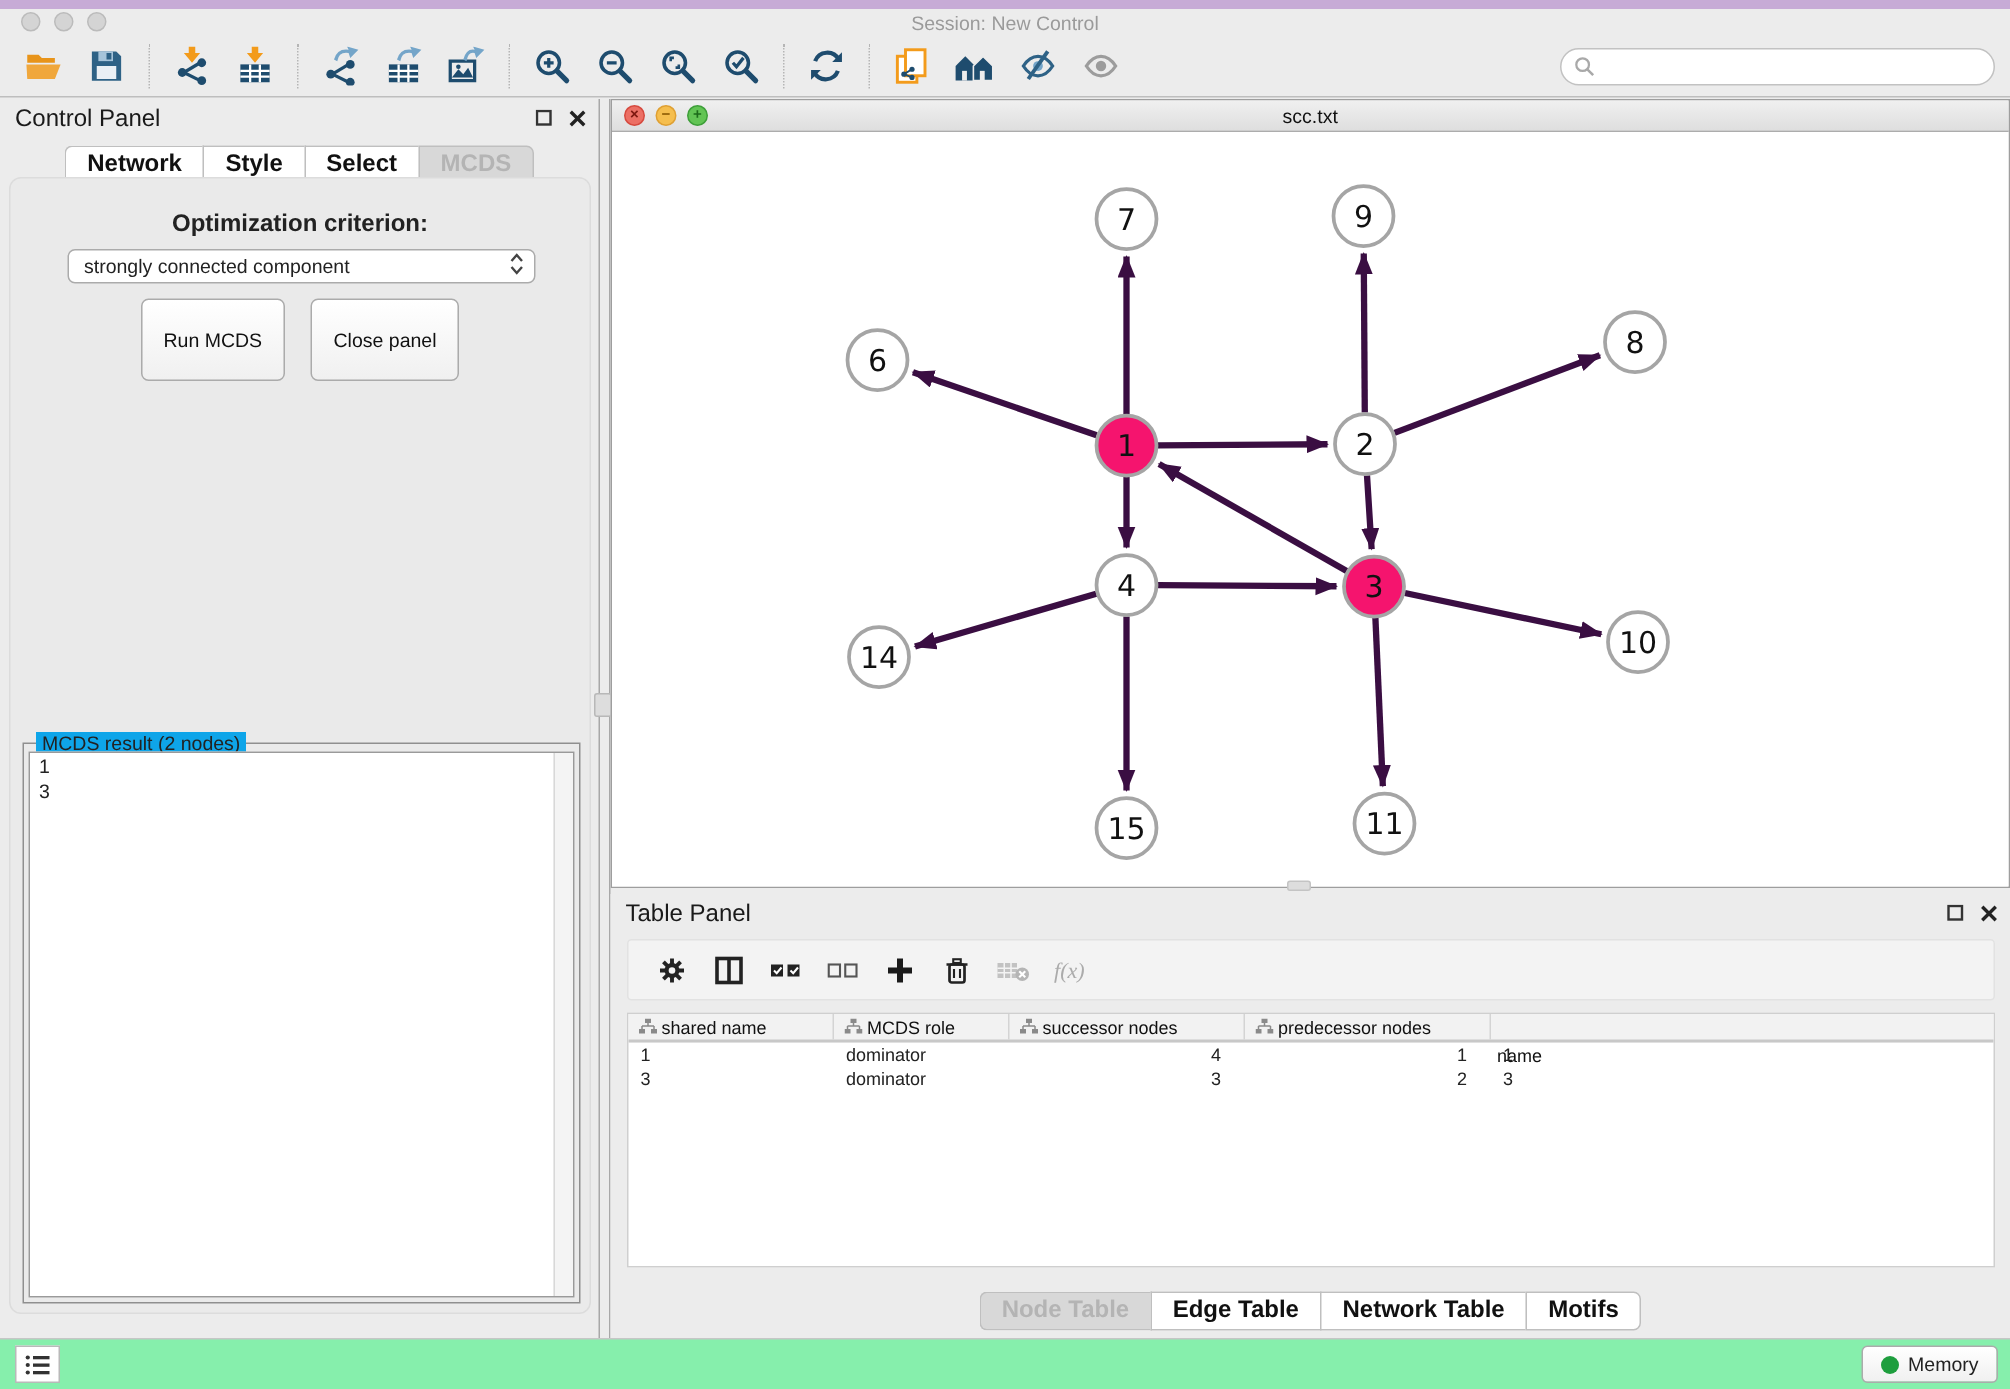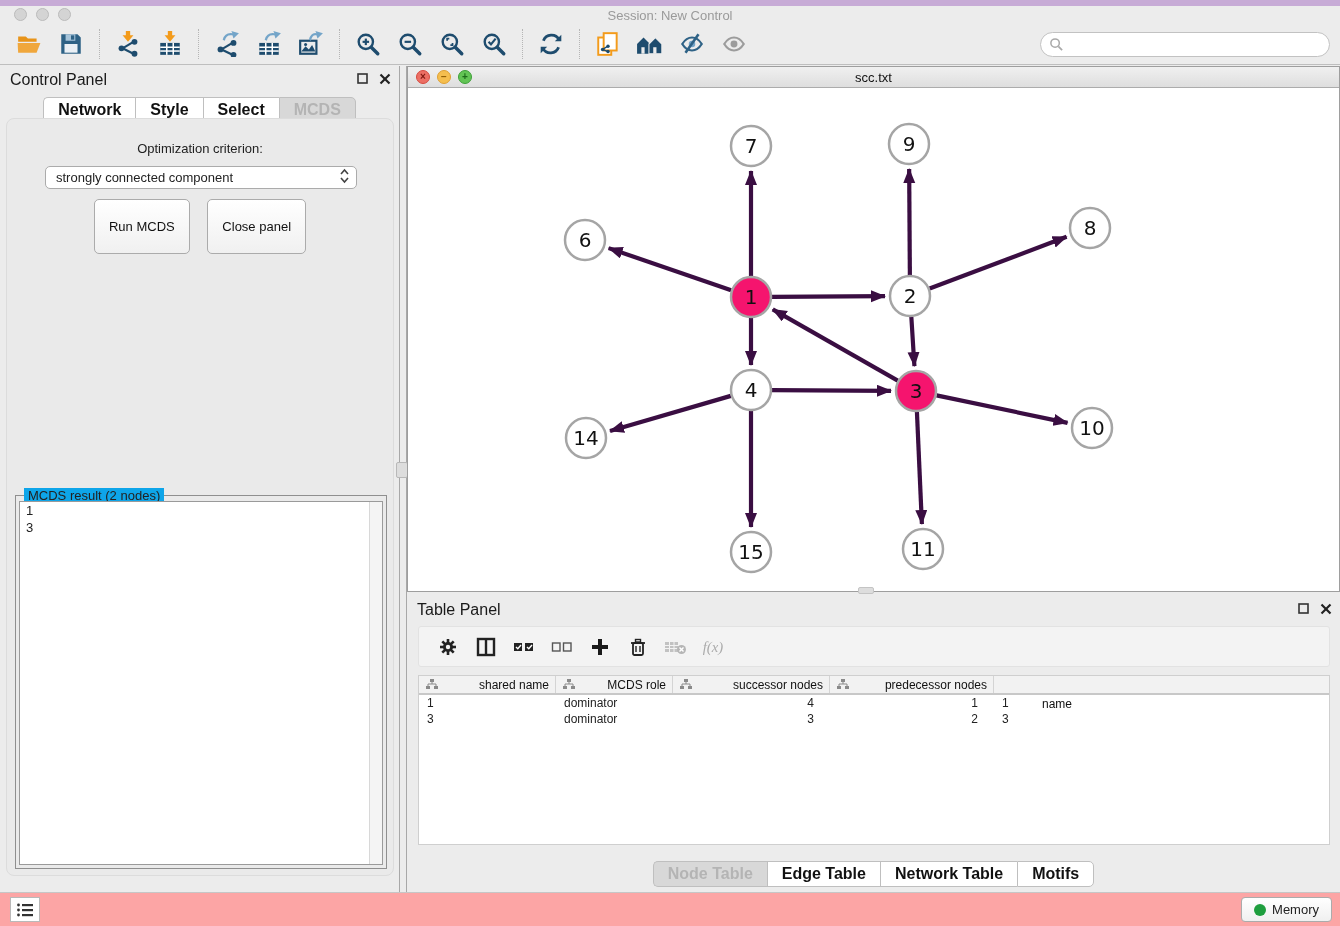--- a/index.html
+++ b/index.html
@@ -24,21 +24,21 @@
   #control-panel { position:absolute; left:0; top:66px; width:400px; height:826px; background:#ECECEC; border-right:1px solid #A8A8A8; }
   .panel-header { position:relative; height:28px; display:flex; align-items:center; padding:0 10px; }
   .panel-title { font-size:16px; color:#1A1A1A; }
   .panel-controls { position:absolute; right:8px; top:7px; display:flex; gap:10px; }
   .seg-tabs { display:flex; justify-content:center; margin-top:3px; }
   .seg-tab { padding:3px 14px; font-size:16px; font-weight:bold; background:#FFF; border:1px solid #BFBFBF; border-right:none; color:#111; }
   .seg-tab:first-child { border-radius:5px 0 0 5px; }
   .seg-tab:last-child { border-radius:0 5px 5px 0; border-right:1px solid #BFBFBF; }
   .seg-tab.disabled { background:#D8D8D8; color:#B4B4B4; }
   #cp-content { position:absolute; left:6px; top:52px; width:388px; height:758px; background:#EAEAEA; border:1px solid #DCDCDC; border-radius:8px; }
-  #opt-label { text-align:center; margin-top:22px; font-weight:normal; font-size:13px; }
+  #opt-label { text-align:center; margin-top:22px; font-weight:bold; font-size:16px; }
   #criterion-select { position:absolute; left:38px; top:47px; width:312px; height:23px; background:#FFF; border:1px solid #ABABAB; border-radius:5px; display:flex; align-items:center; padding-left:10px; font-size:13px; }
   #criterion-select .stepper { margin-left:auto; margin-right:6px; }
   .btn { display:inline-block; background:linear-gradient(#FFF,#F0F0F0); border:1px solid #ABABAB; border-radius:5px; padding:19px 14px; font-size:13px; color:#111; }
   #cp-buttons { position:absolute; top:80px; width:100%; text-align:center; }
   #cp-buttons .btn { margin:0 7px; }
   #mcds-box { position:absolute; left:8px; top:376px; width:372px; height:374px; border:1px solid #8F8F8F; }
   #mcds-legend { position:absolute; left:8px; top:-8px; background:#0ea5e9; padding:0 4px; font-size:13px; }
   #mcds-inner { position:absolute; left:3px; top:5px; right:3px; bottom:3px; background:#FFF; border:1px solid #9A9A9A; overflow:hidden; }
   .mcds-line { padding:1px 6px; font-size:13px; }
   #mcds-scroll { position:absolute; right:0; top:0; bottom:0; width:13px; background:#F4F4F4; border-left:1px solid #D8D8D8; }
@@ -59,28 +59,28 @@
   #net-title { text-align:center; font-size:13px; padding-top:3px; color:#111; }
   #net-canvas { position:absolute; left:0; top:21px; width:931px; height:503px; background:#FFF; }
 
   
   #table-panel { position:absolute; left:407px; top:596px; width:933px; height:296px; background:#ECECEC; }
   #tp-toolbar { position:absolute; left:11px; top:30px; width:912px; height:41px; background:#F3F3F3; border:1px solid #E2E2E2; border-radius:3px; display:flex; align-items:center; padding-left:10px; }
   .tp-icon { width:26px; height:24px; margin:0 6px; display:flex; align-items:center; justify-content:center; }
   #node-table { position:absolute; left:11px; top:79px; width:912px; height:170px; background:#FFF; border:1px solid #CFCFCF; }
   #nt-header { display:flex; height:19px; background:#F2F2F2; border-bottom:2px solid #C8C8C8; }
   .nt-col { display:flex; align-items:center; border-right:1px solid #D4D4D4; font-size:12px; color:#111; padding-left:4px; }
-  .nt-col .col-label { flex:1; text-align:right; padding-right:6px; }
+  .nt-col .col-label { flex:1; text-align:left; padding-right:6px; }
   .nt-row { display:flex; height:16px; }
   .nt-cell { font-size:12px; padding:1px 8px; white-space:nowrap; overflow:hidden; }
   .nt-cell.num { text-align:right; padding-right:16px; }
   #tp-tabs { position:absolute; left:0; top:262px; width:100%; display:flex; justify-content:center; }
 
   
-  #statusbar { position:absolute; left:0; top:892px; width:1340px; height:34px; background:#fca5a5; border-top:1px solid #C6C6C6; }
+  #statusbar { position:absolute; left:0; top:892px; width:1340px; height:34px; background:#86efac; border-top:1px solid #C6C6C6; }
   #list-btn { position:absolute; left:10px; top:4px; width:30px; height:25px; background:#FFF; border:1px solid #B9B9B9; display:flex; align-items:center; justify-content:center; }
   #memory-btn { position:absolute; right:8px; top:4px; height:25px; background:linear-gradient(#FFF,#F0F0F0); border:1px solid #ABABAB; border-radius:4px; display:flex; align-items:center; gap:6px; padding:0 12px; font-size:13px; }
   #memory-dot { width:12px; height:12px; border-radius:50%; background:#1E9E3E; }
 </style>
 </head>
 <body>
 
 <div id="app">
 
   <div id="focusband"></div>

